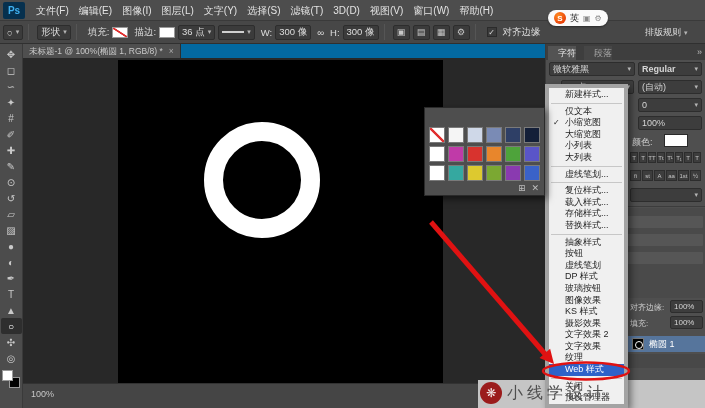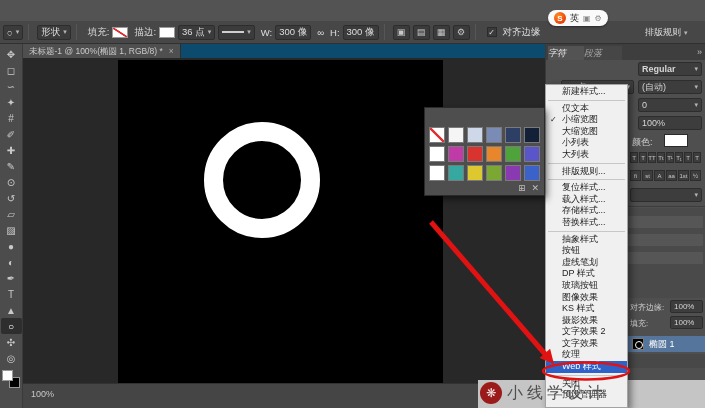--- a/index.html
+++ b/index.html
@@ -36,36 +36,36 @@
            border-right:1px solid #3a3a3a;display:flex;flex-direction:column;align-items:center;
            padding-top:2px;z-index:3;}
   .tool{width:21px;height:16px;display:flex;align-items:center;justify-content:center;
         color:#c9c9c9;font-size:10px;cursor:default;}
   .tool.selected{background:#2e2e2e;color:#fff;border-radius:2px;}
   .fgbg{position:relative;width:18px;height:18px;margin-top:4px;}
   .fg{position:absolute;left:0;top:0;width:11px;height:11px;border:1px solid #999;z-index:2;}
   .bgc{position:absolute;right:0;bottom:0;width:11px;height:11px;border:1px solid #999;}
 
   
-  .tabbar{position:absolute;left:23px;top:44px;width:522px;height:14px;background:#0c4a6e;display:flex;z-index:2;}
+  .tabbar{position:absolute;left:23px;top:44px;width:522px;height:14px;background:#0369a1;display:flex;z-index:2;}
   .doctab{background:#4f4f4f;color:#c9c9c9;font-size:8.5px;line-height:14px;padding:0 6px;
           display:flex;gap:6px;border-right:1px solid #2e2e2e;white-space:nowrap;}
   .tabclose{color:#a8a8a8;}
   .canvas-area{position:absolute;left:23px;top:58px;width:522px;height:325px;background:#282828;z-index:1;}
   .document{position:absolute;left:95px;top:2px;width:325px;height:323px;}
   .ring{position:absolute;left:86px;top:62px;width:116px;height:116px;border:19px solid #fff;border-radius:50%;}
   .statusbar{position:absolute;left:23px;top:383px;width:522px;height:25px;background:#454545;
              border-top:1px solid #323232;color:#c8c8c8;font-size:9px;display:flex;gap:12px;
              padding:5px 0 0 8px;z-index:1;}
 
   
   .rightcol{position:absolute;left:545px;top:44px;width:160px;height:364px;background:#4f4f4f;
             border-left:1px solid #3a3a3a;z-index:2;font-size:9px;color:#d5d5d5;}
   .rc-tabs{position:absolute;left:0;top:0;width:160px;height:16px;background:#3e3e3e;}
-  .rc-tab{position:absolute;top:2px;height:14px;line-height:14px;text-align:left;width:38px;font-style:italic;}
+  .rc-tab{position:absolute;top:2px;height:14px;line-height:14px;text-align:right;width:28px;}
   .rc-tab.active{left:2px;background:#535353;color:#e2e2e2;}
   .rc-tab.idle{left:38px;background:#464646;color:#a5a5a5;}
   .rc-collapse{position:absolute;right:4px;top:3px;color:#bbb;}
   .rc-box{position:absolute;height:14px;background:#3d3d3d;border:1px solid #2d2d2d;border-radius:2px;
           display:flex;align-items:center;padding:0 3px;white-space:nowrap;overflow:hidden;}
   .rc-lab{position:absolute;color:#cfcfcf;}
   .rc-div{position:absolute;left:0;width:160px;height:1px;background:#3c3c3c;}
   .rc-area{position:absolute;left:0;width:160px;background:#4a4a4a;}
   .rc-stripe{position:absolute;left:3px;width:154px;height:12px;background:#565656;border-radius:1px;}
   .tbr{position:absolute;display:flex;gap:1px;}
@@ -84,21 +84,21 @@
   .fly-head{position:absolute;left:0;top:0;width:119px;height:15px;background:#3c3c3c;}
   .fly-tab{position:absolute;left:2px;top:1px;width:34px;height:14px;background:#4e4e4e;color:#ddd;
            font-size:9px;line-height:14px;text-align:center;}
   .swgrid{position:absolute;left:4px;top:19px;display:grid;grid-template-columns:repeat(6,16px);gap:3px;}
   .swatch{width:16px;height:16px;border:1px solid #7a7a7a;background:#fff;}
   .swatch.none{background:linear-gradient(to top right,#fff 42%,#e03030 46%,#e03030 54%,#fff 58%);}
   .fly-foot{position:absolute;right:5px;bottom:2px;display:flex;gap:6px;color:#bdbdbd;font-size:9px;}
 
   
   .dropdown{position:absolute;left:545px;top:84px;width:83px;height:324px;background:#f0f0f0;
-            border:1px solid #a3a3a3;box-shadow:3px 3px 7px rgba(0,0,0,.45);z-index:4;padding-top:1px;}
+            border:4px solid #a3a3a3;box-shadow:3px 3px 7px rgba(0,0,0,.45);z-index:4;padding-top:1px;}
   .mitem{height:11.6px;line-height:11.6px;font-size:9px;color:#1e1e1e;padding-left:16px;
          position:relative;white-space:nowrap;cursor:default;}
   .mitem.hl{color:#fff;}
   .mitem .chk{position:absolute;left:4px;top:0;font-size:8px;}
   .msep{height:1px;background:#c7c7c7;margin:2px 2px;}
 
   
   .ime{position:absolute;left:548px;top:10px;height:16px;background:#fafafa;border-radius:8px;
        display:flex;align-items:center;gap:4px;padding:0 6px;z-index:6;box-shadow:0 1px 2px rgba(0,0,0,.4);}
   .ime-logo{width:12px;height:12px;border-radius:50%;background:radial-gradient(circle at 35% 30%,#ff8a20,#e02400);
@@ -113,20 +113,36 @@
   .wm-logo{width:22px;height:22px;border-radius:50%;background:#9b1b1b;color:#f2e7e7;font-size:12px;
            display:flex;align-items:center;justify-content:center;}
   .wm-text{font-size:16px;font-weight:normal;color:#4f4f4f;letter-spacing:4px;white-space:nowrap;}
   .annot{position:absolute;left:0;top:0;z-index:8;pointer-events:none;}
 </style>
 </head>
 <body>
 
 <div class="app">
 
+  <div class="menubar">
+    <div class="ps-logo">Ps</div>
+    <div class="menu-items" id="menu-items">
+        <div class="menu-item">文件(F)</div>
+        <div class="menu-item">编辑(E)</div>
+        <div class="menu-item">图像(I)</div>
+        <div class="menu-item">图层(L)</div>
+        <div class="menu-item">文字(Y)</div>
+        <div class="menu-item">选择(S)</div>
+        <div class="menu-item">滤镜(T)</div>
+        <div class="menu-item">3D(D)</div>
+        <div class="menu-item">视图(V)</div>
+        <div class="menu-item">窗口(W)</div>
+        <div class="menu-item">帮助(H)</div>
+      </div>
+  </div>
 
   <div class="optionsbar">
     <div class="ob-box">
       <span>○</span>
       <span class="caret">▾</span>
     </div>
     <div class="vsep"></div>
     <div class="ob-box">
       <span>形状</span>
       <span class="caret">▾</span>
@@ -208,20 +224,24 @@
   <div class="statusbar">
     <span>100%</span>
   </div>
 
   <div class="rightcol">
     <div class="rc-tabs">
       <div class="rc-tab active">字符</div>
       <div class="rc-tab idle">段落</div>
       <div class="rc-collapse">»</div>
     </div>
+    <div class="rc-box" style="left:3px;top:18px;width:86px;">
+      <span>微软雅黑</span>
+      <span class="caret" style="margin-left:auto">▾</span>
+    </div>
     <div class="rc-box" style="left:92px;top:18px;width:64px;font-weight:bold;">
       <span>Regular</span>
       <span class="caret" style="margin-left:auto">▾</span>
     </div>
     <span class="rc-lab" style="left:4px;top:38px;">T</span>
     <div class="rc-box" style="left:15px;top:36px;width:73px;">
       <span>18 点</span>
       <span class="caret" style="margin-left:auto">▾</span>
     </div>
     <div class="rc-box" style="left:92px;top:36px;width:64px;">
@@ -308,21 +328,21 @@
 
   <div class="dropdown" id="dropdown">
       <div class="mitem"><span>新建样式...</span></div>
       <div class="msep"></div>
       <div class="mitem"><span>仅文本</span></div>
       <div class="mitem"><span class="chk">✓</span><span>小缩览图</span></div>
       <div class="mitem"><span>大缩览图</span></div>
       <div class="mitem"><span>小列表</span></div>
       <div class="mitem"><span>大列表</span></div>
       <div class="msep"></div>
-      <div class="mitem"><span>排版规则...</span></div>
+      <div class="mitem"><span>虚线笔划...</span></div>
       <div class="msep"></div>
       <div class="mitem"><span>复位样式...</span></div>
       <div class="mitem"><span>载入样式...</span></div>
       <div class="mitem"><span>存储样式...</span></div>
       <div class="mitem"><span>替换样式...</span></div>
       <div class="msep"></div>
       <div class="mitem"><span>抽象样式</span></div>
       <div class="mitem"><span>按钮</span></div>
       <div class="mitem"><span>虚线笔划</span></div>
       <div class="mitem"><span>DP 样式</span></div>

